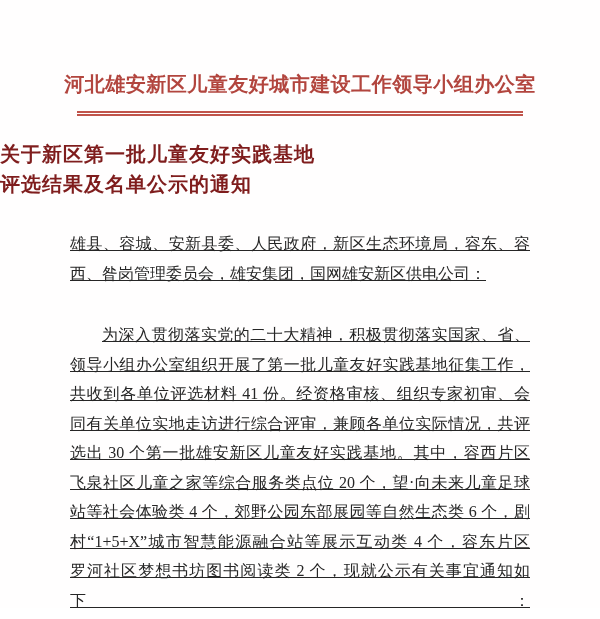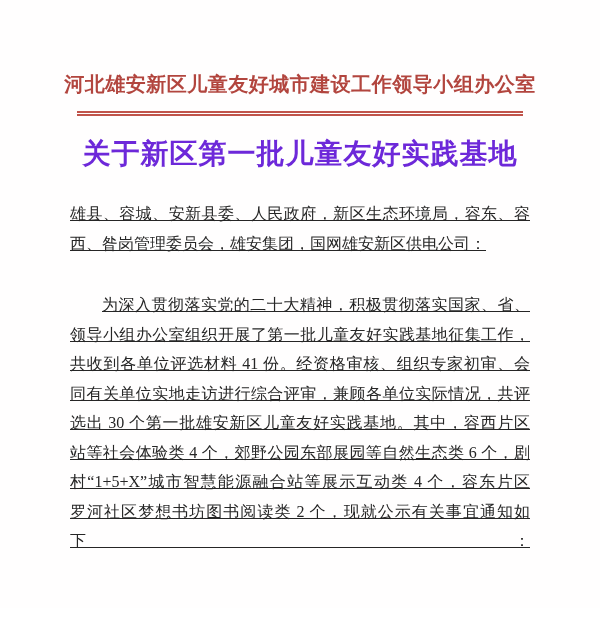--- a/index.html
+++ b/index.html
@@ -28,25 +28,25 @@
   }
   .redline {
     width: 446px;
     margin: 15px auto 0;
     height: 1px;
     border-top: 2px solid #c0544b;
     border-bottom: 2px solid #c0544b;
   }
   .title {
     margin: 23px 0 0;
-    text-align: center;
-    font-size: 28px;
+    text-align: left;
+    font-size: 20px;
     line-height: 30px;
     font-weight: bold;
-    color: #6d28d9;
+    color: #7f1d1d;
     letter-spacing: 1px;
   }
   .title-line { display: block; }
   .bodytext {
     margin: 30px auto 0;
     width: 460px;
     font-size: 16px;
     line-height: 29.5px;
     color: #262626;
   }
@@ -67,28 +67,30 @@
 <body>
 
 <div class="page">
 
   <div class="org">河北雄安新区儿童友好城市建设工作领导小组办公室</div>
 
   <div class="redline"></div>
 
   <div class="title">
     <span class="title-line">关于新区第一批儿童友好实践基地</span>
+    <span class="title-line">评选结果及名单公示的通知</span>
   </div>
 
   <div class="bodytext">
     <div class="line">雄县、容城、安新县委、人民政府，新区生态环境局，容东、容</div>
     <div class="line end">西、昝岗管理委员会，雄安集团，国网雄安新区供电公司：</div>
     <div class="line indent">为深入贯彻落实党的二十大精神，积极贯彻落实国家、省、</div>
     <div class="line">领导小组办公室组织开展了第一批儿童友好实践基地征集工作，</div>
     <div class="line">共收到各单位评选材料 41 份。经资格审核、组织专家初审、会</div>
     <div class="line">同有关单位实地走访进行综合评审，兼顾各单位实际情况，共评</div>
     <div class="line">选出 30 个第一批雄安新区儿童友好实践基地。其中，容西片区</div>
+    <div class="line">飞泉社区儿童之家等综合服务类点位 20 个，望·向未来儿童足球</div>
     <div class="line">站等社会体验类 4 个，郊野公园东部展园等自然生态类 6 个，剧</div>
     <div class="line">村“1+5+X”城市智慧能源融合站等展示互动类 4 个，容东片区</div>
     <div class="line">罗河社区梦想书坊图书阅读类 2 个，现就公示有关事宜通知如下：</div>
   </div>
 
 </div>
 
 </body></html>

